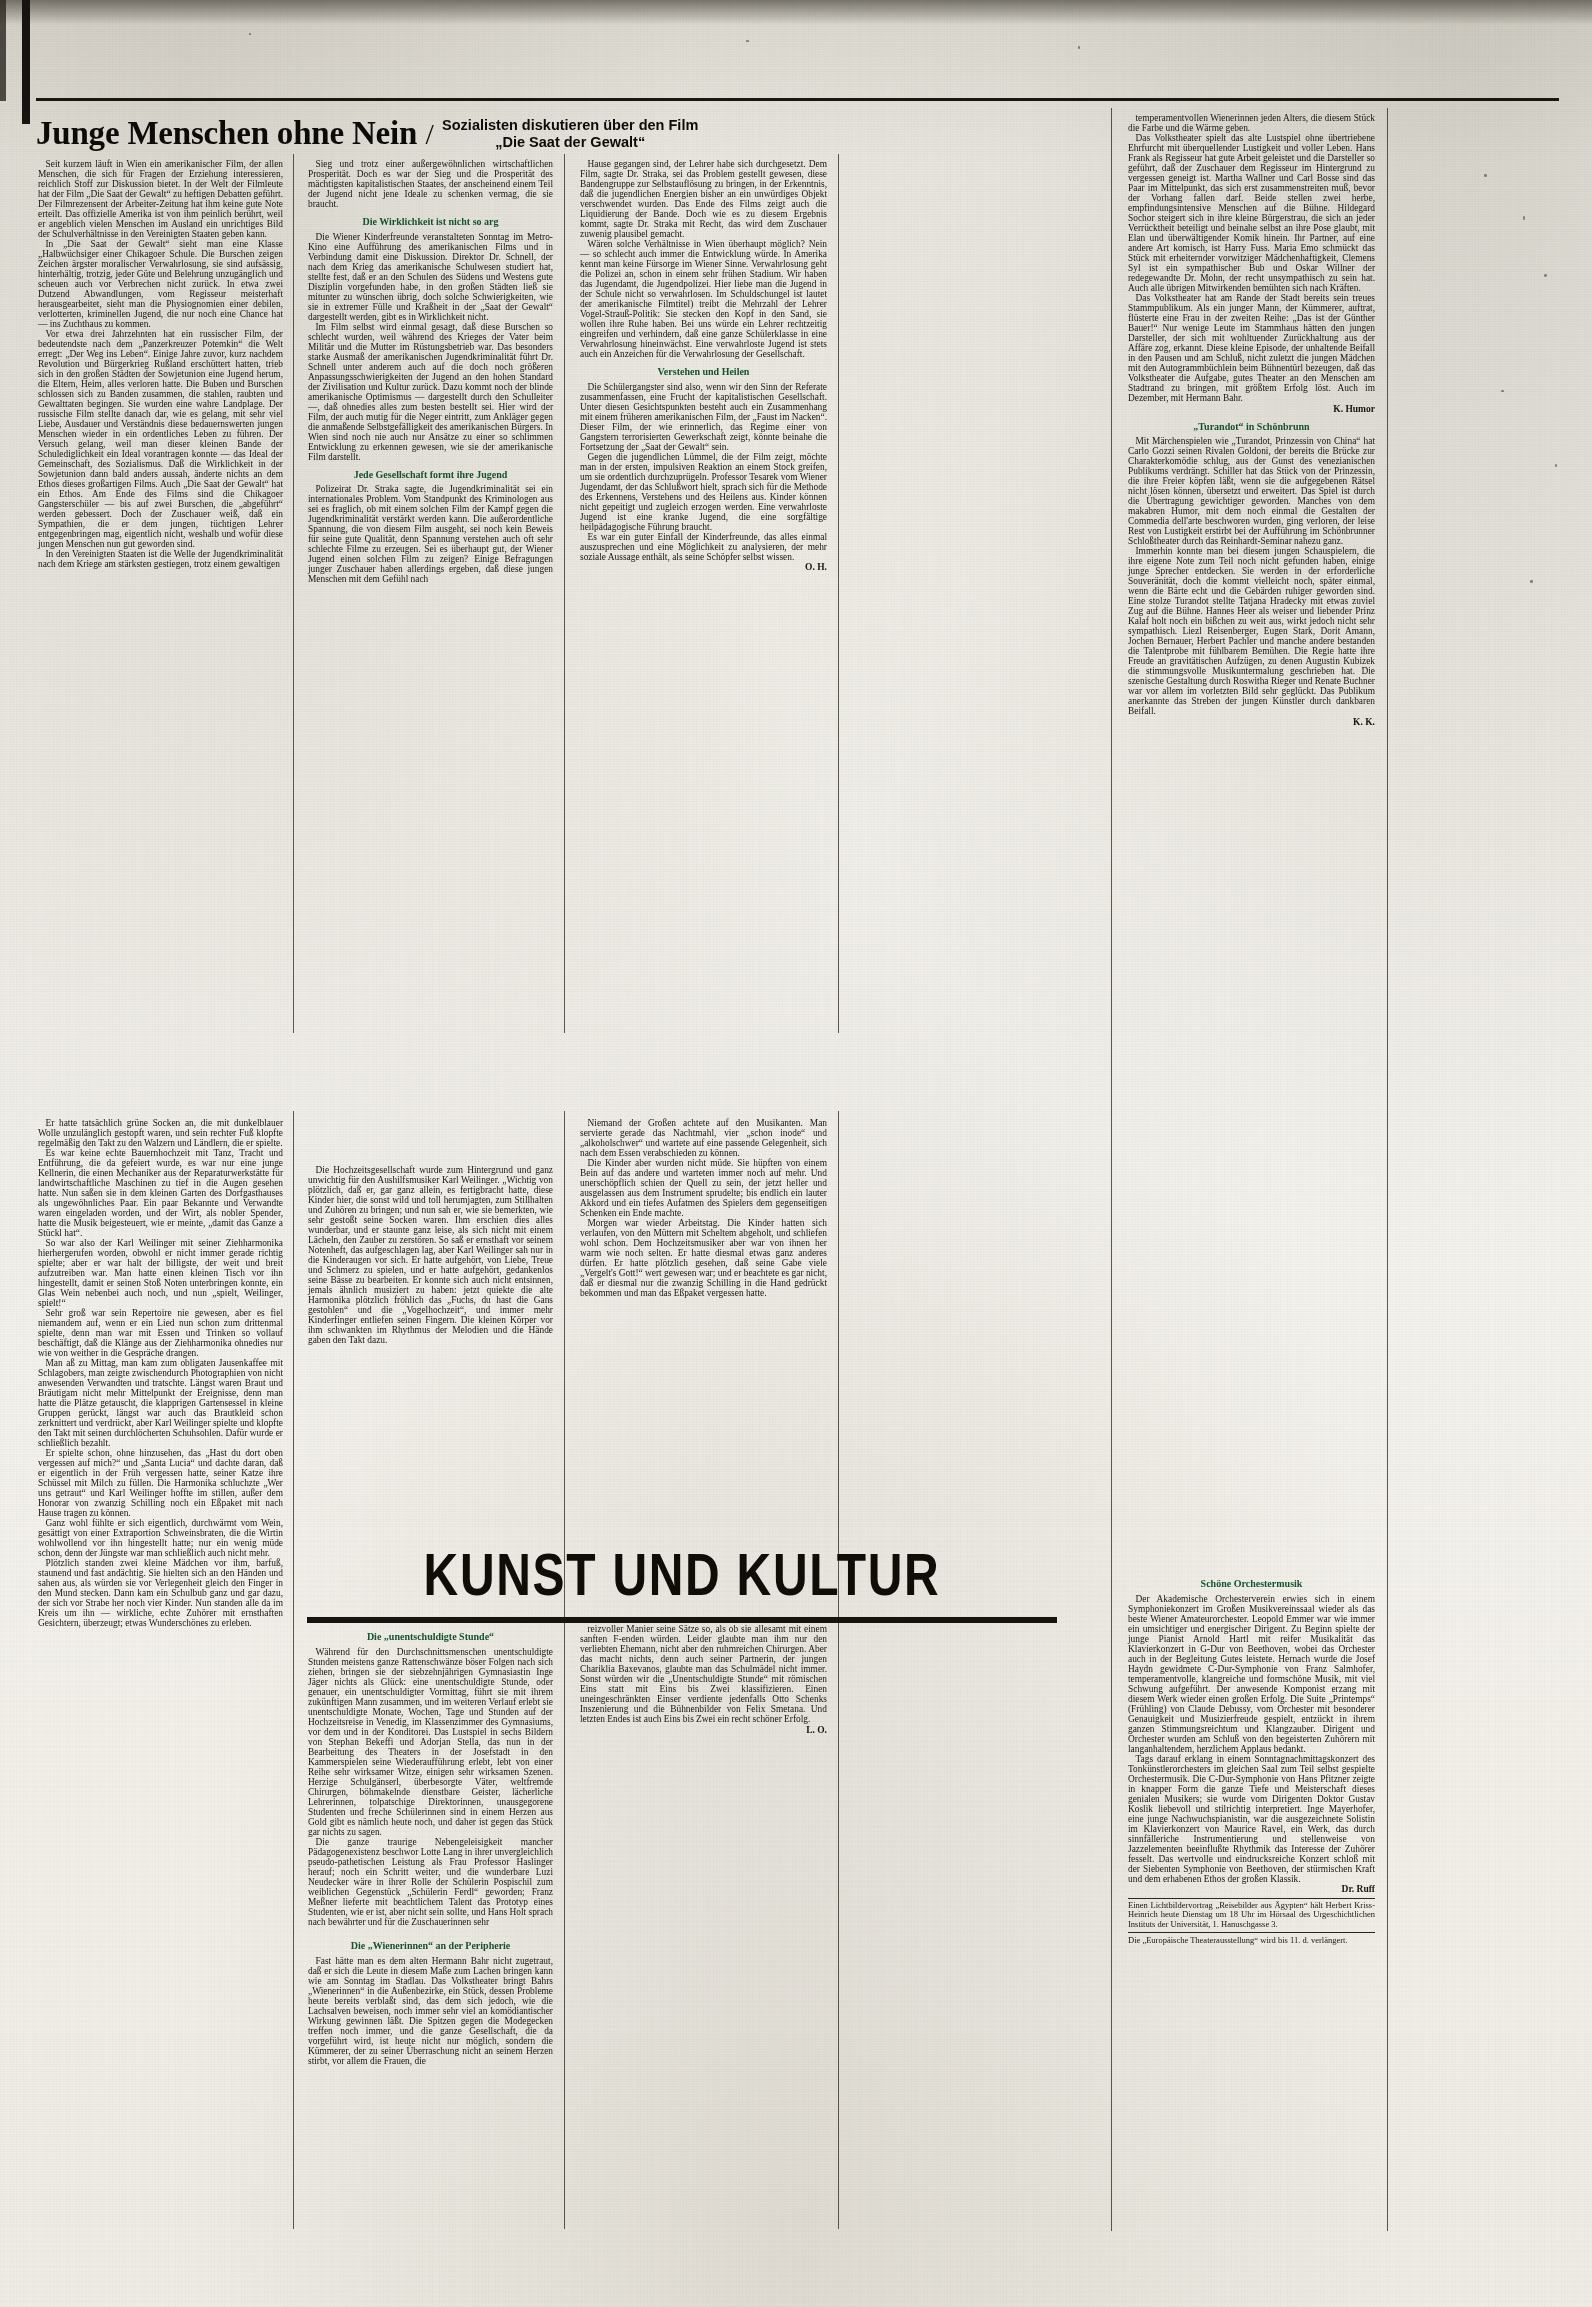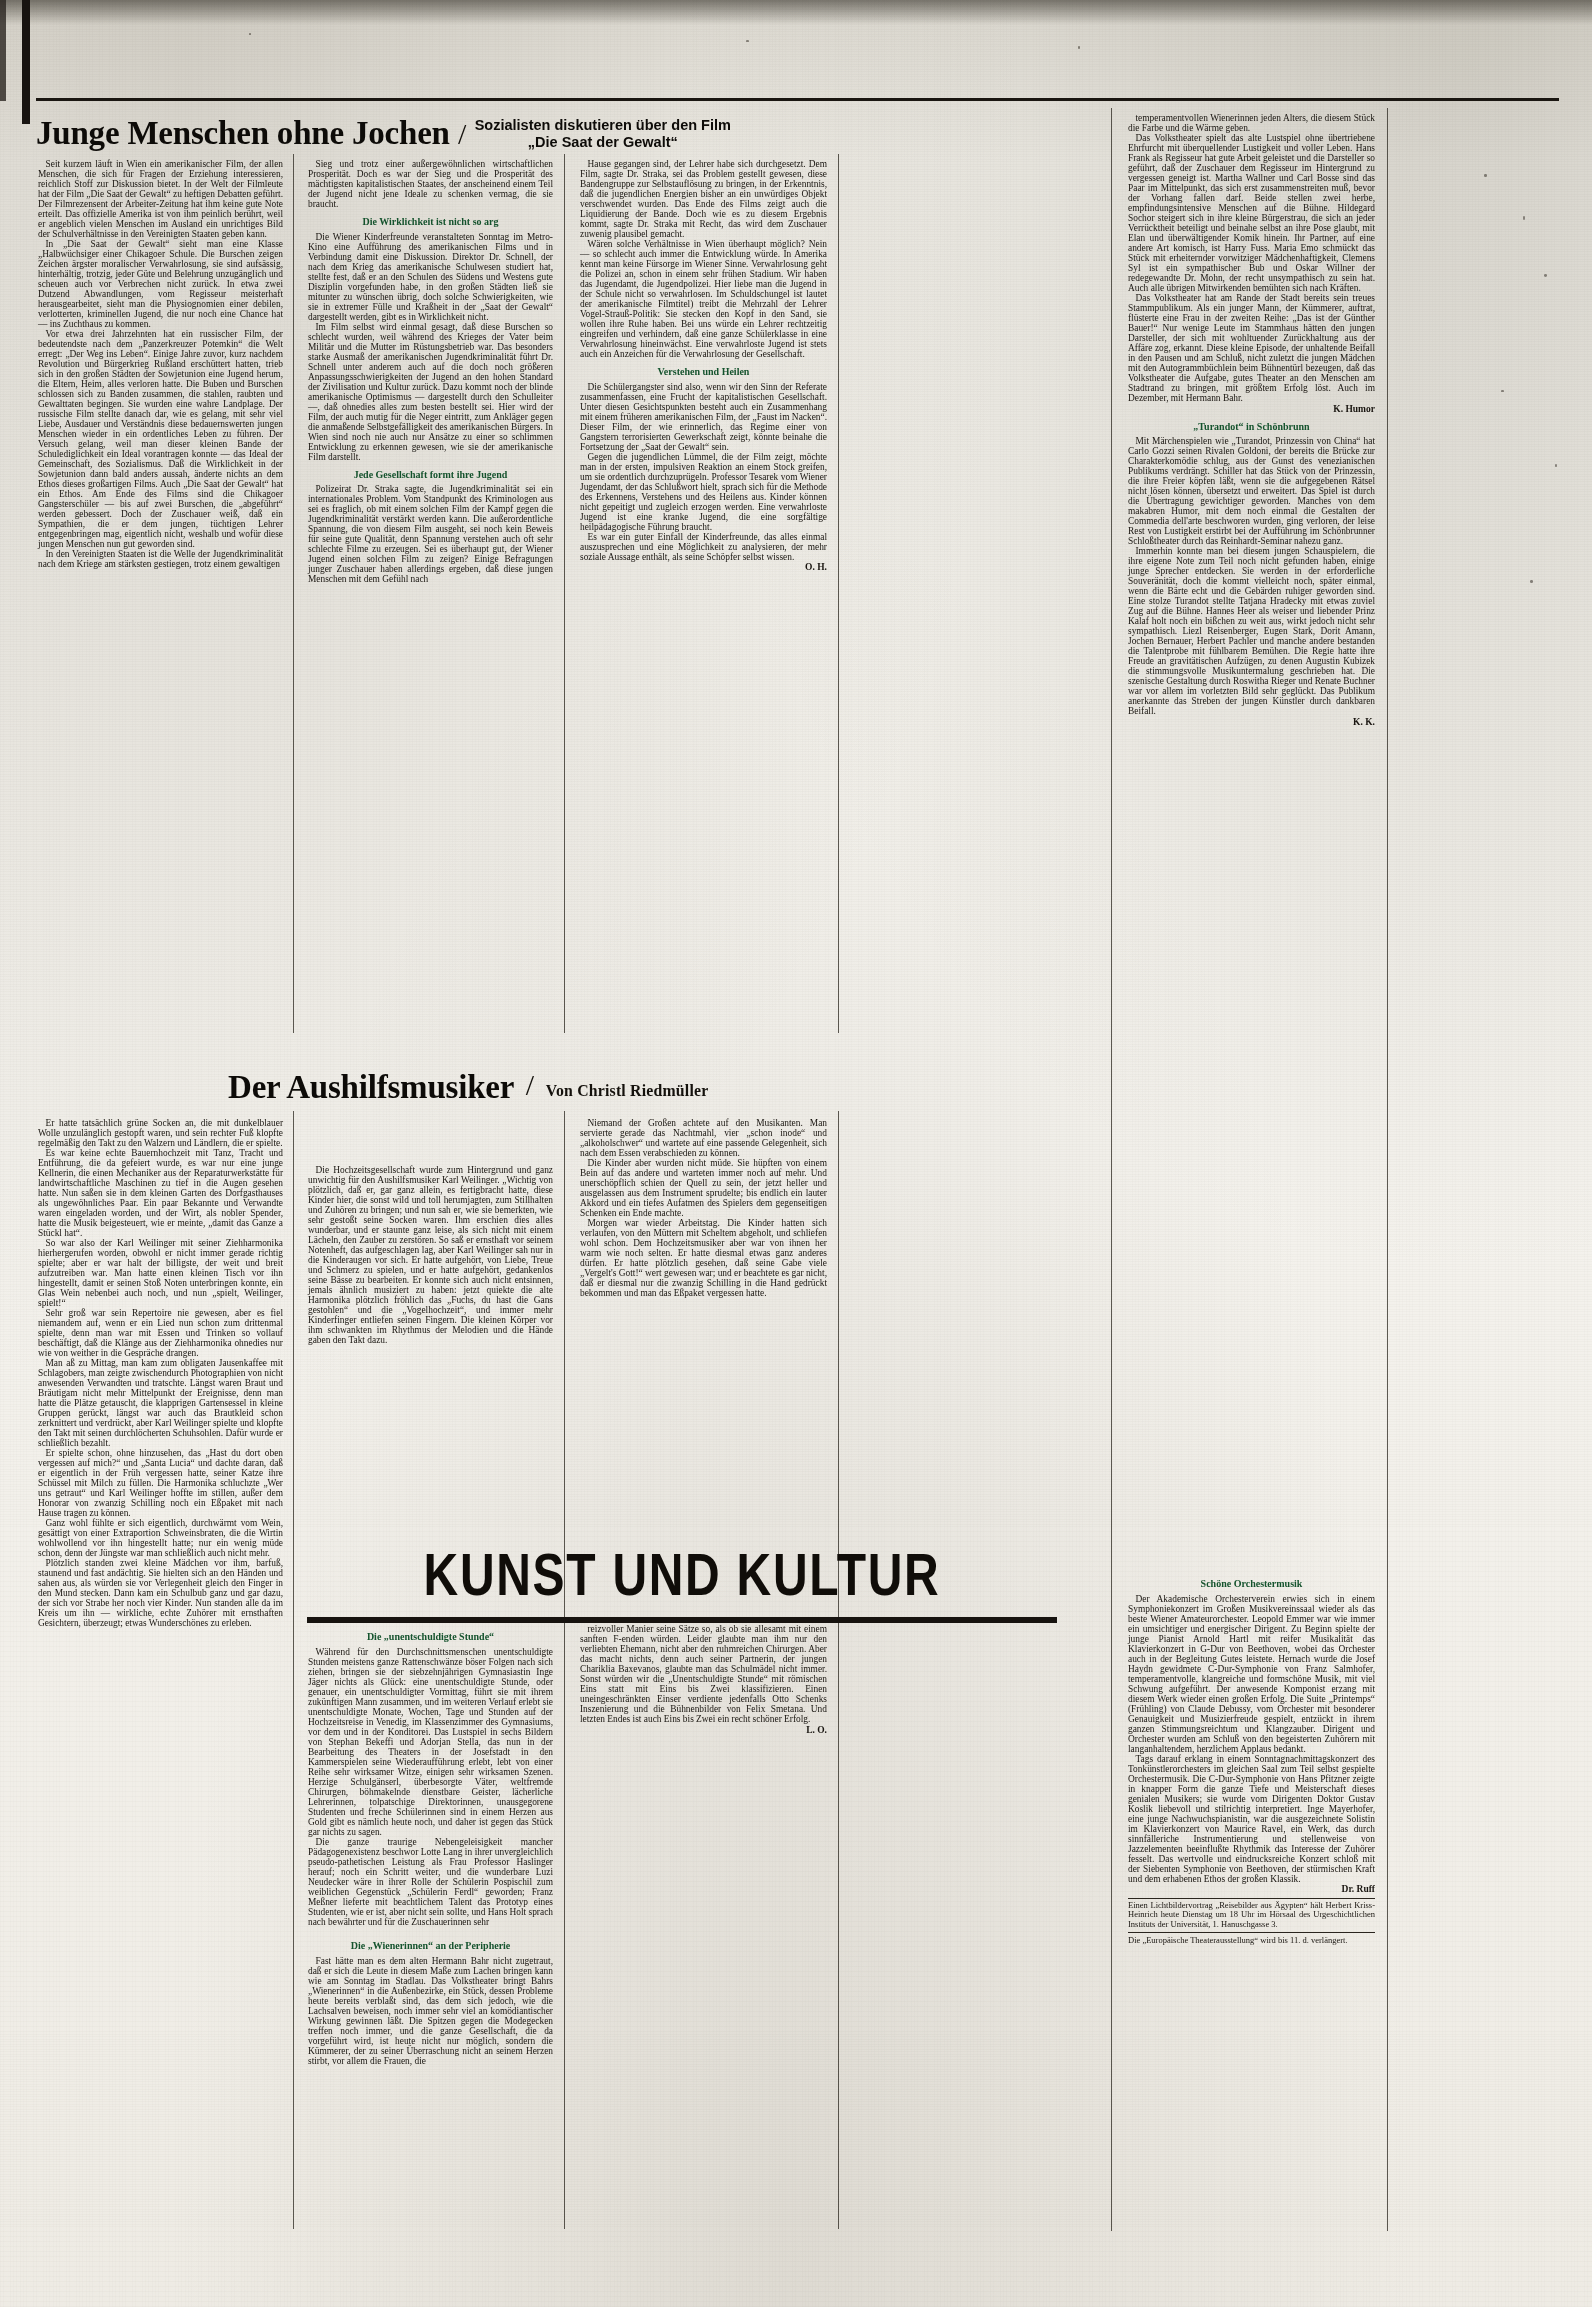--- a/index.html
+++ b/index.html
@@ -109,21 +109,21 @@
   <div class="leftbar"></div>
   <div class="leftbar2"></div>
 
   <div class="mhrule"></div>
 
   <div class="feat" style="left:36px;top:116px;width:1078px;">
     <table style="border-collapse:collapse;">
         <tbody>
           <tr>
       <td style="vertical-align:middle;padding:0;">
-        <h1 class="head">Junge Menschen ohne Jochen</h1>
+        <h1 class="head">Junge Menschen ohne Nein</h1>
       </td>
       <td style="vertical-align:middle;padding:0 3.3px;">
         <span class="slash">/</span>
       </td>
       <td style="vertical-align:middle;padding:0;">
         <div class="subhead">Sozialisten diskutieren über den Film</div>
         <div class="subhead">„Die Saat der Gewalt“</div>
       </td>
     </tr>
         </tbody>
@@ -176,37 +176,20 @@
 
   <div class="col body" style="left:1128px;top:1571px;width:247px;">
     <h2 class="sect">Schöne Orchestermusik</h2>
     <p>Der Akademische Orchesterverein erwies sich in einem Symphoniekonzert im Großen Musikvereinssaal wieder als das beste Wiener Amateurorchester. Leopold Emmer war wie immer ein umsichtiger und energischer Dirigent. Zu Beginn spielte der junge Pianist Arnold Hartl mit reifer Musikalität das Klavierkonzert in G-Dur von Beethoven, wobei das Orchester auch in der Begleitung Gutes leistete. Hernach wurde die Josef Haydn gewidmete C-Dur-Symphonie von Franz Salmhofer, temperamentvolle, klangreiche und formschöne Musik, mit viel Schwung aufgeführt. Der anwesende Komponist erzang mit diesem Werk wieder einen großen Erfolg. Die Suite „Printemps“ (Frühling) von Claude Debussy, vom Orchester mit besonderer Genauigkeit und Musizierfreude gespielt, entzückt in ihrem ganzen Stimmungsreichtum und Klangzauber. Dirigent und Orchester wurden am Schluß von den begeisterten Zuhörern mit langanhaltendem, herzlichem Applaus bedankt.</p>
     <p>Tags darauf erklang in einem Sonntagnachmittagskonzert des Tonkünstlerorchesters im gleichen Saal zum Teil selbst gespielte Orchestermusik. Die C-Dur-Symphonie von Hans Pfitzner zeigte in knapper Form die ganze Tiefe und Meisterschaft dieses genialen Musikers; sie wurde vom Dirigenten Doktor Gustav Koslik liebevoll und stilrichtig interpretiert. Inge Mayerhofer, eine junge Nachwuchspianistin, war die ausgezeichnete Solistin im Klavierkonzert von Maurice Ravel, ein Werk, das durch sinnfälleriche Instrumentierung und stellenweise von Jazzelementen beeinflußte Rhythmik das Interesse der Zuhörer fesselt. Das wertvolle und eindrucksreiche Konzert schloß mit der Siebenten Symphonie von Beethoven, der stürmischen Kraft und dem erhabenen Ethos der großen Klassik.</p>
     <div class="sig">Dr. Ruff</div>
     <div class="boxnote smallnote">Einen Lichtbildervortrag „Reisebilder aus Ägypten“ hält Herbert Kriss-Heinrich heute Dienstag um 18 Uhr im Hörsaal des Urgeschichtlichen Instituts der Universität, 1. Hanuschgasse 3.</div>
     <div class="boxnote smallnote">Die „Europäische Theaterausstellung“ wird bis 11. d. verlängert.</div>
   </div>
 
-  <div class="feat" style="left:228px;top:1068px;width:862px;">
-    <table style="border-collapse:collapse;">
-        <tbody>
-          <tr>
-      <td style="vertical-align:bottom;padding:0;">
-        <h1>Der Aushilfsmusiker</h1>
-      </td>
-      <td style="vertical-align:bottom;padding:0 6.6px 3.3px 6.6px;">
-        <span class="slash">/</span>
-      </td>
-      <td style="vertical-align:bottom;padding:0 0 5px 0;">
-        <span class="byline">Von Christl Riedmüller</span>
-      </td>
-    </tr>
-        </tbody>
-      </table>
-  </div>
 
   <div class="vrule" style="left:293px;top:1111px;height:1118px;"></div>
   <div class="vrule" style="left:564px;top:1111px;height:1118px;"></div>
   <div class="vrule" style="left:838px;top:1111px;height:1118px;"></div>
 
   <div class="col body" style="left:38px;top:1118px;width:245px;">
     <p>Er hatte tatsächlich grüne Socken an, die mit dunkelblauer Wolle unzulänglich gestopft waren, und sein rechter Fuß klopfte regelmäßig den Takt zu den Walzern und Ländlern, die er spielte.</p>
     <p>Es war keine echte Bauernhochzeit mit Tanz, Tracht und Entführung, die da gefeiert wurde, es war nur eine junge Kellnerin, die einen Mechaniker aus der Reparaturwerkstätte für landwirtschaftliche Maschinen zu tief in die Augen gesehen hatte. Nun saßen sie in dem kleinen Garten des Dorfgasthauses als ungewöhnliches Paar. Ein paar Bekannte und Verwandte waren eingeladen worden, und der Wirt, als nobler Spender, hatte die Musik beigesteuert, wie er meinte, „damit das Ganze a Stückl hat“.</p>
     <p>So war also der Karl Weilinger mit seiner Ziehharmonika hierhergerufen worden, obwohl er nicht immer gerade richtig spielte; aber er war halt der billigste, der weit und breit aufzutreiben war. Man hatte einen kleinen Tisch vor ihn hingestellt, damit er seinen Stoß Noten unterbringen konnte, ein Glas Wein nebenbei auch noch, und nun „spielt, Weilinger, spielt!“</p>
     <p>Sehr groß war sein Repertoire nie gewesen, aber es fiel niemandem auf, wenn er ein Lied nun schon zum drittenmal spielte, denn man war mit Essen und Trinken so vollauf beschäftigt, daß die Klänge aus der Ziehharmonika ohnedies nur wie von weither in die Gespräche drangen.</p>

